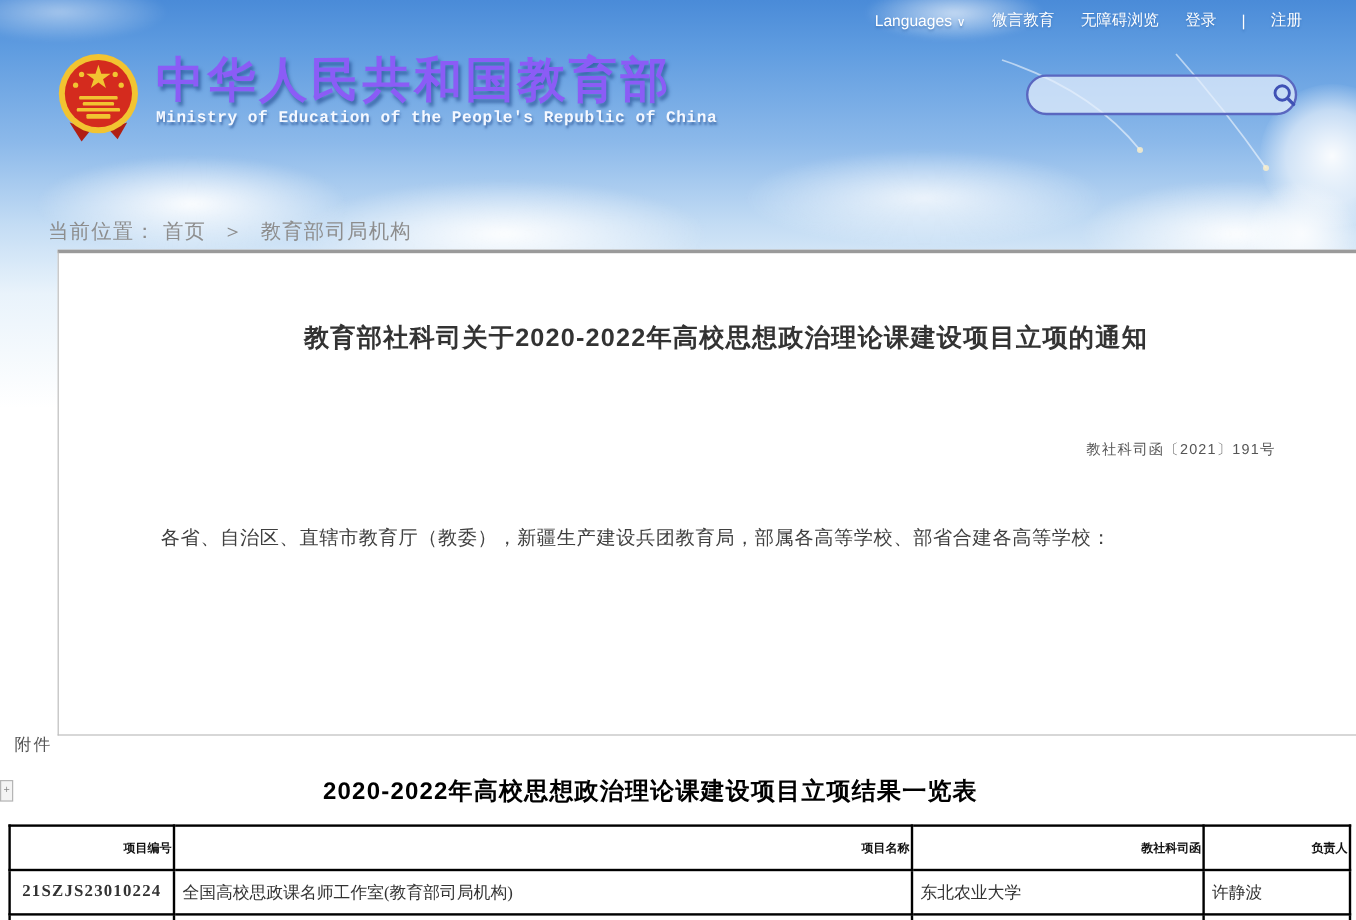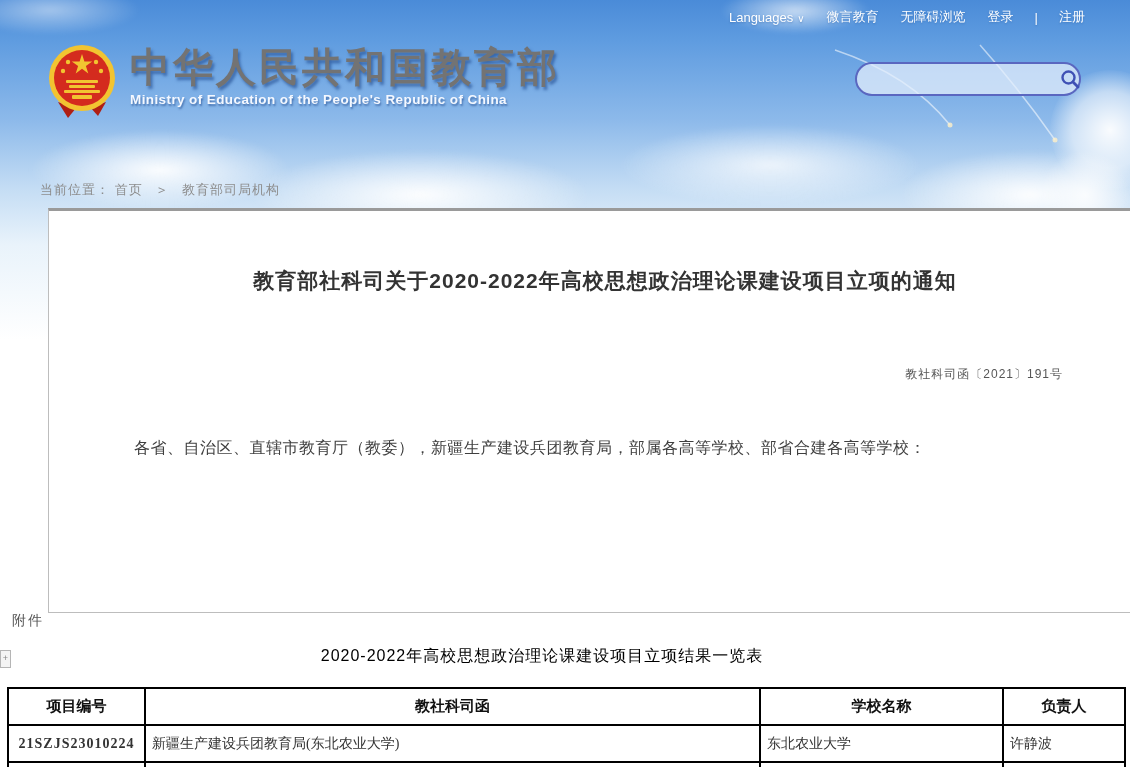--- a/index.html
+++ b/index.html
@@ -27,55 +27,55 @@
   .topbar{position:absolute;top:8px;right:45px;display:flex;align-items:center;gap:22px;
           color:#fff;font-size:13px;text-shadow:0 1px 2px rgba(30,80,150,.4);}
   .topbar .item{cursor:pointer;white-space:nowrap;text-align:center;}
   .topbar .chev{font-size:10px;margin-left:4px;}
   .auth{display:flex;align-items:center;gap:21px;}
 
   
   .logoRow{position:absolute;left:48px;top:44px;display:flex;align-items:flex-start;}
   .emblem{width:68px;height:76px;}
   .titles{margin-left:14px;}
-  .siteTitle{font-size:40px;font-weight:bold;color:#737373;letter-spacing:3px;line-height:1.15;
+  .siteTitle{font-size:40px;font-weight:bold;color:#8b5cf6;letter-spacing:3px;line-height:1.15;
              text-shadow:2px 3px 3px rgba(20,60,130,.55);}
   .siteSub{font-size:13.5px;font-weight:bold;color:#f4f8ff;letter-spacing:.4px;margin-top:2px;
-           text-shadow:1px 2px 2px rgba(20,60,130,.55);}
+           text-shadow:1px 2px 2px rgba(20,60,130,.55);font-family:Liberation Mono, monospace;}
 
   
   .searchBox{position:absolute;left:855px;top:62px;width:226px;height:34px;border-radius:18px;
              border:2px solid #5a67c0;background:rgba(230,240,252,.72);display:flex;align-items:center;box-sizing:border-box;}
   .searchInput{flex:1;height:100%;border:none;outline:none;background:transparent;padding:0 8px 0 14px;
                font-size:14px;color:#335;}
   .searchBtn{width:34px;height:30px;border:none;background:transparent;cursor:pointer;display:flex;align-items:center;justify-content:center;padding:0;}
 
   
-  .breadcrumb{position:absolute;left:40px;top:181px;font-size:13px;color:#8d8d8d;letter-spacing:1px;}
+  .breadcrumb{position:absolute;left:40px;top:181px;font-size:17px;color:#8d8d8d;letter-spacing:1px;}
   .breadcrumb a{color:#8d8d8d;text-decoration:none;cursor:pointer;}
   .bSep{margin:0 8px;}
 
   
   .panel{position:absolute;left:48px;top:208px;width:1114px;height:405px;background:#fff;
          border:1px solid #bdbdbd;border-top:3px solid #9a9a9a;box-sizing:border-box;}
   .nTitle{margin-top:56px;padding:0 90px;text-align:center;font-size:21px;font-weight:bold;color:#333;letter-spacing:1px;}
   .nDoc{margin-top:71px;padding-right:98px;text-align:right;font-size:12px;color:#555;letter-spacing:1px;}
   .nSal{margin-top:55px;padding:0 98px 0 85px;font-size:16px;color:#3f3f3f;letter-spacing:.5px;}
   .nPara{margin-top:22px;padding:0 98px 0 85px;font-size:16px;color:#3f3f3f;line-height:35px;
          text-indent:2em;text-align:justify;letter-spacing:.5px;}
 
   
   .attach{position:absolute;left:12px;top:612px;font-size:14px;color:#555;
           font-family:"Liberation Serif",serif;letter-spacing:2px;}
   .tblTitle{position:absolute;left:0;top:646px;width:1084px;text-align:center;
-            font-size:16px;font-weight:normal;color:#000;letter-spacing:1px;}
+            font-size:20px;font-weight:bold;color:#000;letter-spacing:1px;}
   .resTable{position:absolute;left:7px;top:687px;width:1117px;border-collapse:collapse;table-layout:fixed;
             font-family:"Liberation Serif",serif;}
   .resTable th,.resTable td{border:2px solid #000;box-sizing:border-box;overflow:hidden;white-space:nowrap;}
-  .resTable th{height:37px;font-size:15px;font-weight:bold;color:#111;text-align:center;
+  .resTable th{height:37px;font-size:10px;font-weight:bold;color:#111;text-align:right;
                font-family:"Liberation Sans",sans-serif;}
   .resTable td{height:37px;font-size:14px;color:#333;padding:0 6px;}
   .td-code{text-align:center;font-size:13px;color:#555;letter-spacing:1px;font-weight:bold;}
   .rowCut td{height:40px;border-bottom:none;}
 
   .handle{position:absolute;left:0px;top:650px;width:9px;height:16px;background:#f4f4f4;
           border:1px solid #b5b5b5;font-size:9px;line-height:14px;text-align:center;color:#888;cursor:pointer;}
 </style>
 </head>
 <body>
@@ -164,27 +164,27 @@
   <table class="resTable">
     <colgroup>
         <col style="width:137px">
         <col style="width:615px">
         <col style="width:243px">
         <col style="width:122px">
       </colgroup>
     <tbody>
         <tr>
       <th>项目编号</th>
+      <th>项目名称</th>
       <th>教社科司函</th>
-      <th>学校名称</th>
       <th>负责人</th>
     </tr>
     <tr>
       <td class="td-code">21SZJS23010224</td>
-      <td>新疆生产建设兵团教育局(东北农业大学)</td>
+      <td>全国高校思政课名师工作室(教育部司局机构)</td>
       <td>东北农业大学</td>
       <td>许静波</td>
     </tr>
     <tr class="rowCut">
       <td></td>
       <td></td>
       <td></td>
       <td></td>
     </tr>
   </tbody>

